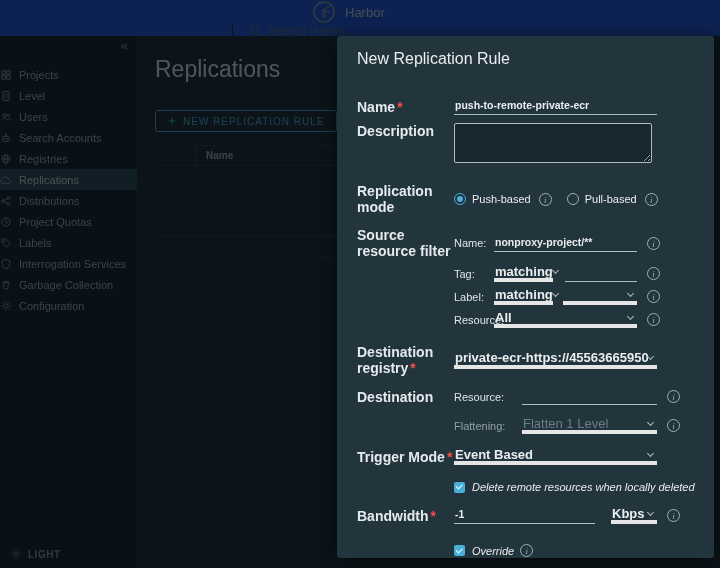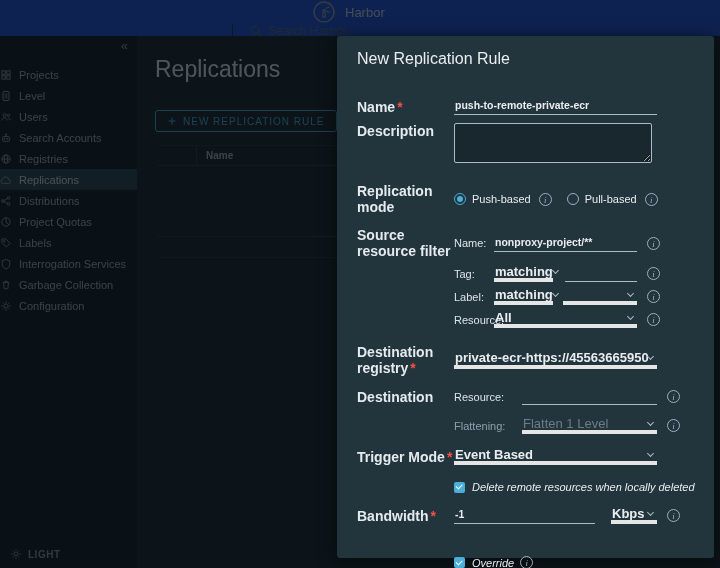--- a/index.html
+++ b/index.html
@@ -59,21 +59,21 @@
 
   
   .overlay { position:absolute; inset:0; background:rgba(8,13,17,0.68); z-index:10; }
   .modal { position:absolute; left:337px; top:36px; width:377px; height:522px; background:#22343c;
            border-radius:3px; box-shadow:0 2px 18px rgba(0,0,0,0.6); z-index:20;
            padding:14px 16px 0 20px; font-size:11px; }
   .modal-title { font-size:16px; font-weight:400; color:#eaedf0; margin-bottom:30px; }
   .mrow { display:flex; align-items:center; }
   .mrow.top { align-items:flex-start; }
   .mb6{margin-bottom:6px}.mb8{margin-bottom:8px}.mb10{margin-bottom:16px}.mb12{margin-bottom:12px}
-  .mb14{margin-bottom:14px}.mb16{margin-bottom:16px}.mb20{margin-bottom:20px}.mb28{margin-bottom:32px}
+  .mb14{margin-bottom:14px}.mb16{margin-bottom:16px}.mb20{margin-bottom:20px}.mb28{margin-bottom:20px}
   .mlabel { width:97px; flex:none; font-size:14px; font-weight:bold; color:#e4eaee; }
   .req { color:#f55047; margin-left:2px; font-weight:bold; }
   .mfield { flex:1; display:flex; align-items:center; }
   .sublabel { width:40px; flex:none; font-size:11px; color:#dde4e9; }
   .sublabel.muted { color:#90a0aa; }
   .ctl { width:203px; display:flex; align-items:center; }
   .uinput { background:transparent; border:none; border-bottom:1px solid #aebbc3; color:#eaedf0;
             font-size:10.5px; font-weight:bold; width:100%; height:17px; padding:0 1px 2px 1px;
             outline:none; font-family:inherit; }
   .sel { display:flex; align-items:center; justify-content:space-between; border-bottom:4px solid #e5e5e5;

